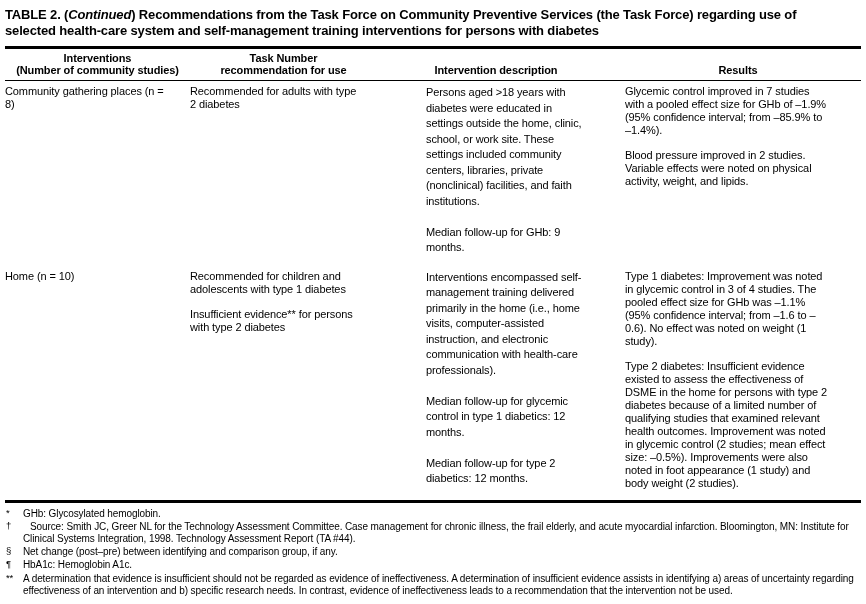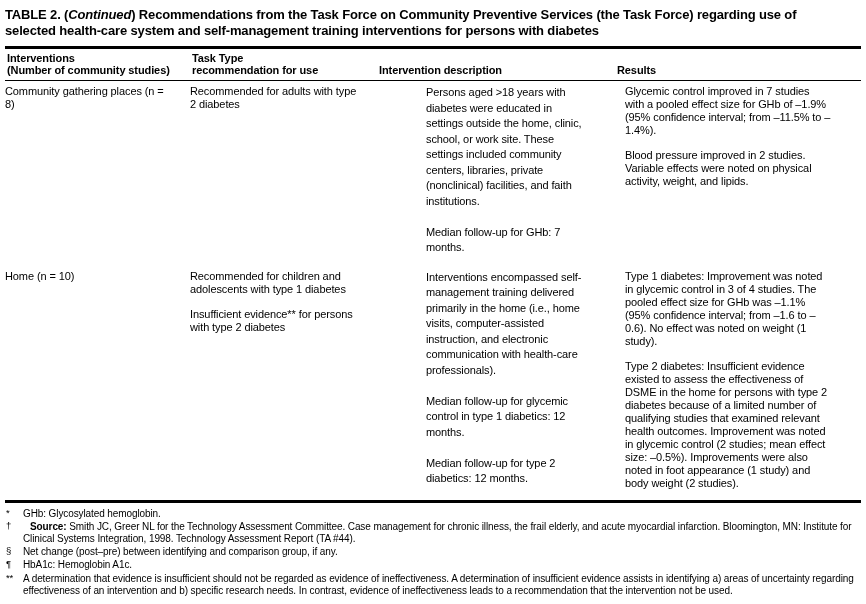--- a/index.html
+++ b/index.html
@@ -22,21 +22,21 @@
   table.tf-table {
     width: 856px;
     border-collapse: collapse;
     table-layout: fixed;
     border-top: 3px solid #000;
     border-bottom: 3px solid #000;
   }
   tr.header-row th {
     font-size: 11px; font-weight: bold;
     line-height: 11.5px;
-    text-align: left; vertical-align: bottom;
+    text-align: center; vertical-align: bottom;
     padding: 4px 2px 4px 2px;
     letter-spacing: -0.1px;
   }
   tr.header-row { border-bottom: 1.5px solid #000; }
   tr.section-row td {
     font-size: 11px; font-weight: bold;
     letter-spacing: -0.1px;
     text-align: left;
     padding: 2px 0 3px 0;
     border-bottom: 1.5px solid #000;
@@ -68,21 +68,21 @@
     width: 858px;
   }
   .footnote { display: flex; margin-bottom: 1px; }
   .fn-marker {
     flex: 0 0 18px; width: 18px;
     font-size: 9.5px;
     padding-left: 1px;
     position: relative; top: -1px;
   }
   .fn-text { flex: 1; }
-  .fn-text b { font-weight: bold; padding-left: 7px; }
+  .fn-text b { font-weight: normal; padding-left: 7px; }
 </style>
 </head>
 <body>
 
 <div class="page">
 
   <div class="title">
     <span>TABLE 2. (</span><i>Continued</i><span>) Recommendations from the Task Force on Community Preventive Services (the Task Force) regarding use of selected health-care system and self-management training interventions for persons with diabetes</span>
   </div>
 
@@ -93,45 +93,45 @@
       <col style="width:238px">
       <col style="width:246px">
     </colgroup>
     <thead>
       <tr class="header-row">
           <th>
             <div>Interventions</div>
             <div>(Number of community studies)</div>
           </th>
           <th>
-            <div>Task Type</div>
+            <div>Task Number</div>
             <div>recommendation for use</div>
           </th>
           <th>
             <div>Intervention description</div>
           </th>
           <th>
             <div>Results</div>
           </th>
         </tr>
     </thead>
     <tbody>
         <tr>
           <td class="data-cell col-intervention">
             <p>Community gathering places (n = 8)</p>
           </td>
           <td class="data-cell col-recommendation">
             <p>Recommended for adults with type 2 diabetes</p>
           </td>
           <td class="data-cell col-description">
             <p>Persons aged &gt;18 years with diabetes were educated in settings outside the home, clinic, school, or work site. These settings included community centers, libraries, private (nonclinical) facilities, and faith institutions.</p>
-            <p>Median follow-up for GHb: 7 months.</p>
+            <p>Median follow-up for GHb: 9 months.</p>
           </td>
           <td class="data-cell col-results">
-            <p>Glycemic control improved in 7 studies with a pooled effect size for GHb of –1.9% (95% confidence interval; from –11.5% to –1.4%).</p>
+            <p>Glycemic control improved in 7 studies with a pooled effect size for GHb of –1.9% (95% confidence interval; from –85.9% to –1.4%).</p>
             <p>Blood pressure improved in 2 studies. Variable effects were noted on physical activity, weight, and lipids.</p>
           </td>
         </tr>
         <tr>
           <td class="data-cell col-intervention">
             <p>Home (n = 10)</p>
           </td>
           <td class="data-cell col-recommendation">
             <p>Recommended for children and adolescents with type 1 diabetes</p>
             <p>Insufficient evidence** for persons with type 2 diabetes</p>

